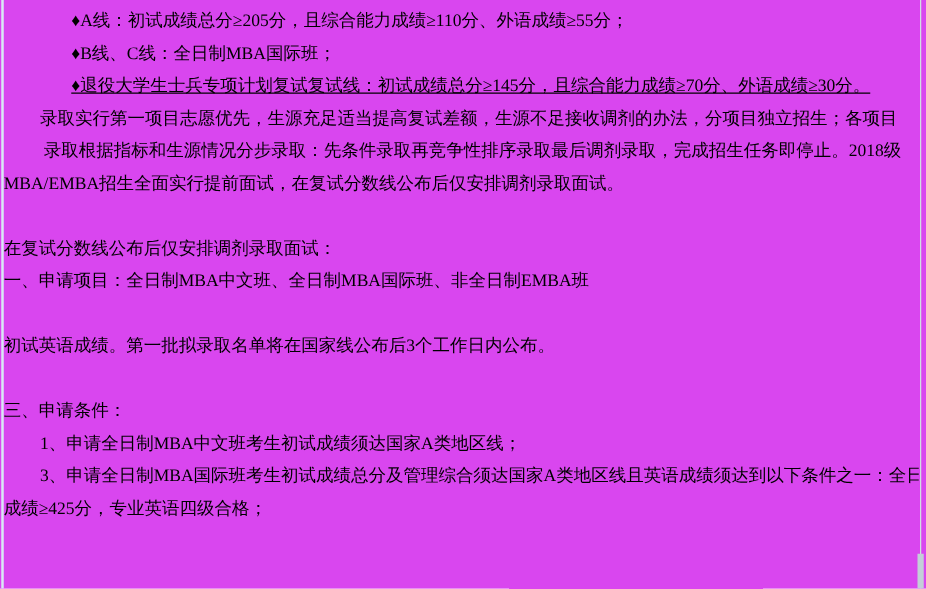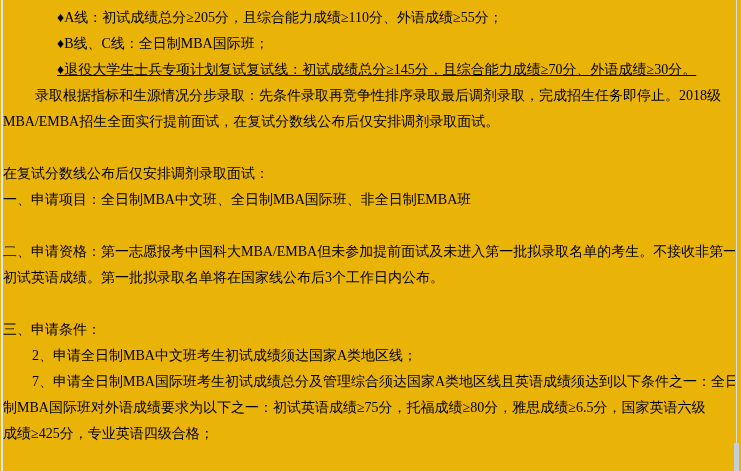--- a/index.html
+++ b/index.html
@@ -47,36 +47,35 @@
     line-height: 26px;
     font-size: 14px;
     color: #000000;
     white-space: nowrap;
     overflow: hidden;
   }
 </style>
 </head>
 <body>
 
-<div class="page" style="background: #eab308;">
+<div class="page" style="background: #d946ef;">
   <div class="left-border" style="background: rgb(217, 231, 245);"></div>
   <div class="content">
       <div class="line" style="padding-left: 57px; color: rgb(0, 0, 0);">♦A线：初试成绩总分≥205分，且综合能力成绩≥110分、外语成绩≥55分；</div>
       <div class="line" style="padding-left: 57px; color: rgb(0, 0, 0);">♦B线、C线：全日制MBA国际班；</div>
       <div class="line" style="padding-left: 57px; color: rgb(0, 0, 0); text-decoration: underline;">♦退役大学生士兵专项计划复试复试线：初试成绩总分≥145分，且综合能力成绩≥70分、外语成绩≥30分。</div>
+      <div class="line" style="padding-left: 32px; color: rgb(0, 0, 0);">录取实行第一项目志愿优先，生源充足适当提高复试差额，生源不足接收调剂的办法，分项目独立招生；各项目</div>
       <div class="line" style="padding-left: 3px; color: rgb(0, 0, 0); margin-left: 32px;">录取根据指标和生源情况分步录取：先条件录取再竞争性排序录取最后调剂录取，完成招生任务即停止。2018级</div>
       <div class="line" style="padding-left: 3px; color: rgb(0, 0, 0);">MBA/EMBA招生全面实行提前面试，在复试分数线公布后仅安排调剂录取面试。</div>
       <div class="line" style="padding-left: 0px; color: rgb(0, 0, 0);"></div>
       <div class="line" style="padding-left: 3px; color: rgb(0, 0, 0);">在复试分数线公布后仅安排调剂录取面试：</div>
       <div class="line" style="padding-left: 3px; color: rgb(0, 0, 0);">一、申请项目：全日制MBA中文班、全日制MBA国际班、非全日制EMBA班</div>
       <div class="line" style="padding-left: 0px; color: rgb(0, 0, 0);"></div>
-      <div class="line" style="padding-left: 3px; color: rgb(0, 0, 0);">二、申请资格：第一志愿报考中国科大MBA/EMBA但未参加提前面试及未进入第一批拟录取名单的考生。不接收非第一</div>
       <div class="line" style="padding-left: 3px; color: rgb(0, 0, 0);">初试英语成绩。第一批拟录取名单将在国家线公布后3个工作日内公布。</div>
       <div class="line" style="padding-left: 0px; color: rgb(0, 0, 0);"></div>
       <div class="line" style="padding-left: 3px; color: rgb(0, 0, 0);">三、申请条件：</div>
-      <div class="line" style="padding-left: 32px; color: rgb(0, 0, 0);">2、申请全日制MBA中文班考生初试成绩须达国家A类地区线；</div>
-      <div class="line" style="padding-left: 32px; color: rgb(0, 0, 0);">7、申请全日制MBA国际班考生初试成绩总分及管理综合须达国家A类地区线且英语成绩须达到以下条件之一：全日</div>
-      <div class="line" style="padding-left: 3px; color: rgb(0, 0, 0);">制MBA国际班对外语成绩要求为以下之一：初试英语成绩≥75分，托福成绩≥80分，雅思成绩≥6.5分，国家英语六级</div>
+      <div class="line" style="padding-left: 32px; color: rgb(0, 0, 0);">1、申请全日制MBA中文班考生初试成绩须达国家A类地区线；</div>
+      <div class="line" style="padding-left: 32px; color: rgb(0, 0, 0);">3、申请全日制MBA国际班考生初试成绩总分及管理综合须达国家A类地区线且英语成绩须达到以下条件之一：全日</div>
       <div class="line" style="padding-left: 3px; color: rgb(0, 0, 0);">成绩≥425分，专业英语四级合格；</div>
     </div>
   <div class="right-border" style="background: rgb(210, 220, 227);"></div>
   <div class="scrollbar-thumb" style="background: rgb(195, 206, 216);"></div>
 </div>
 
 </body></html>

